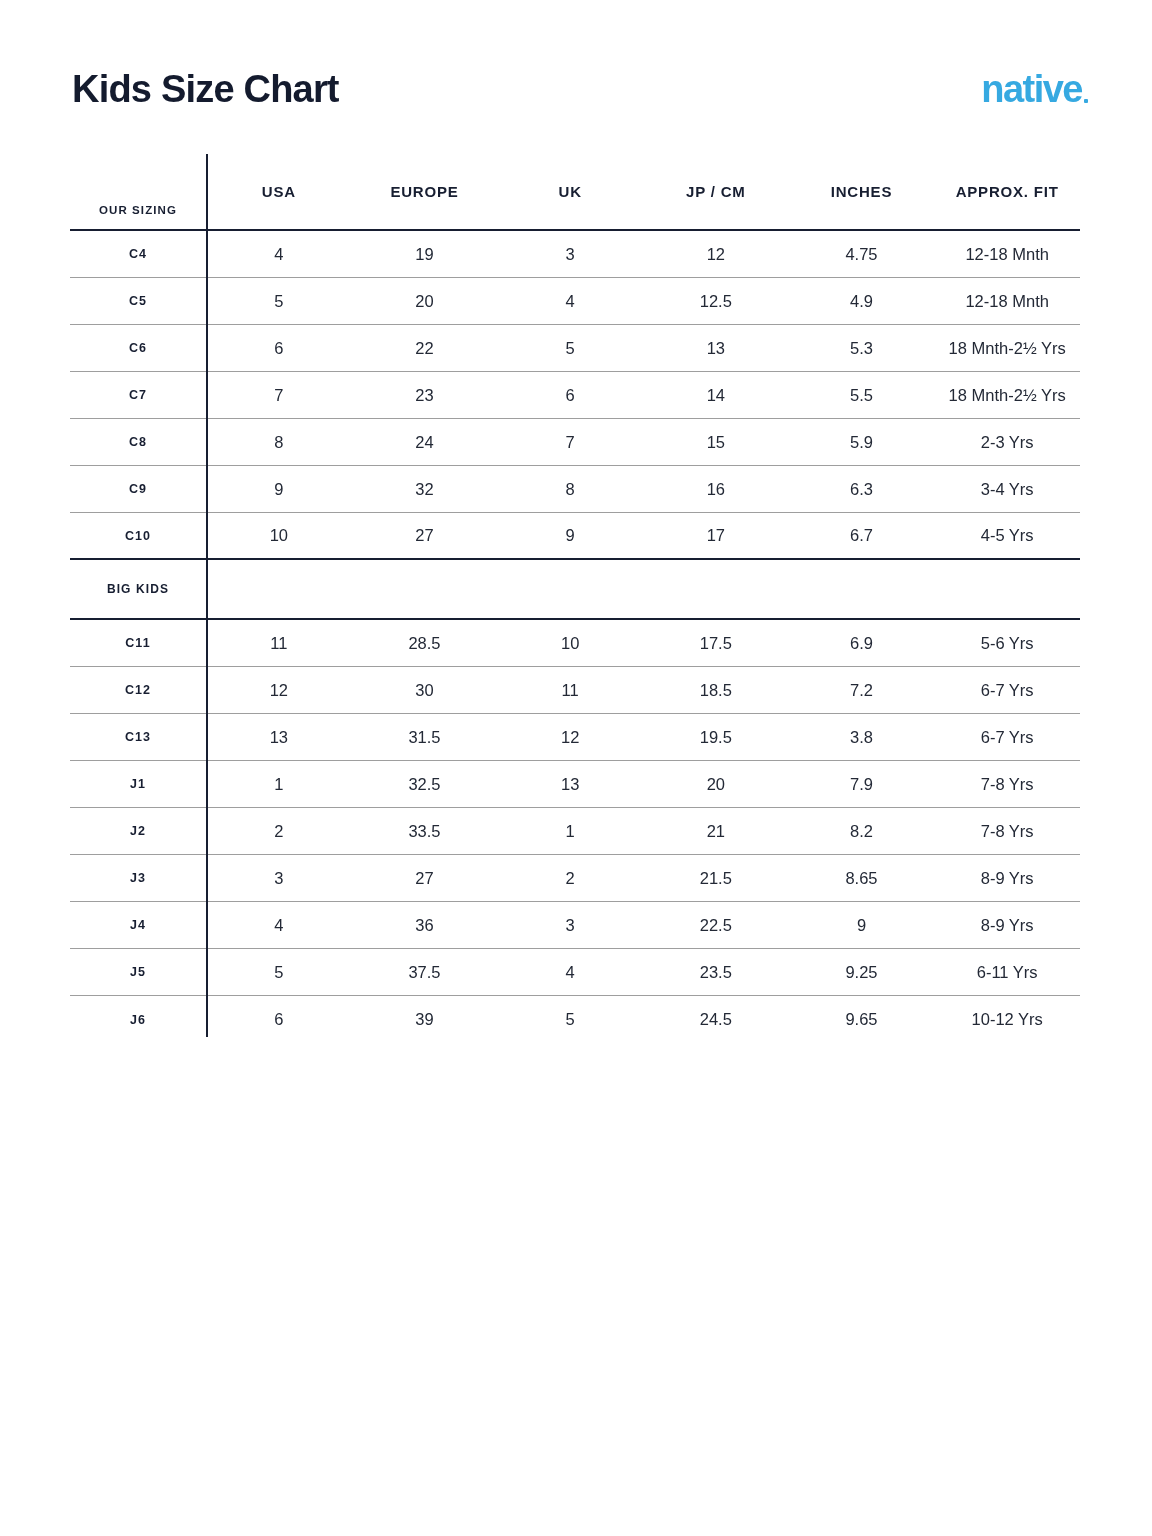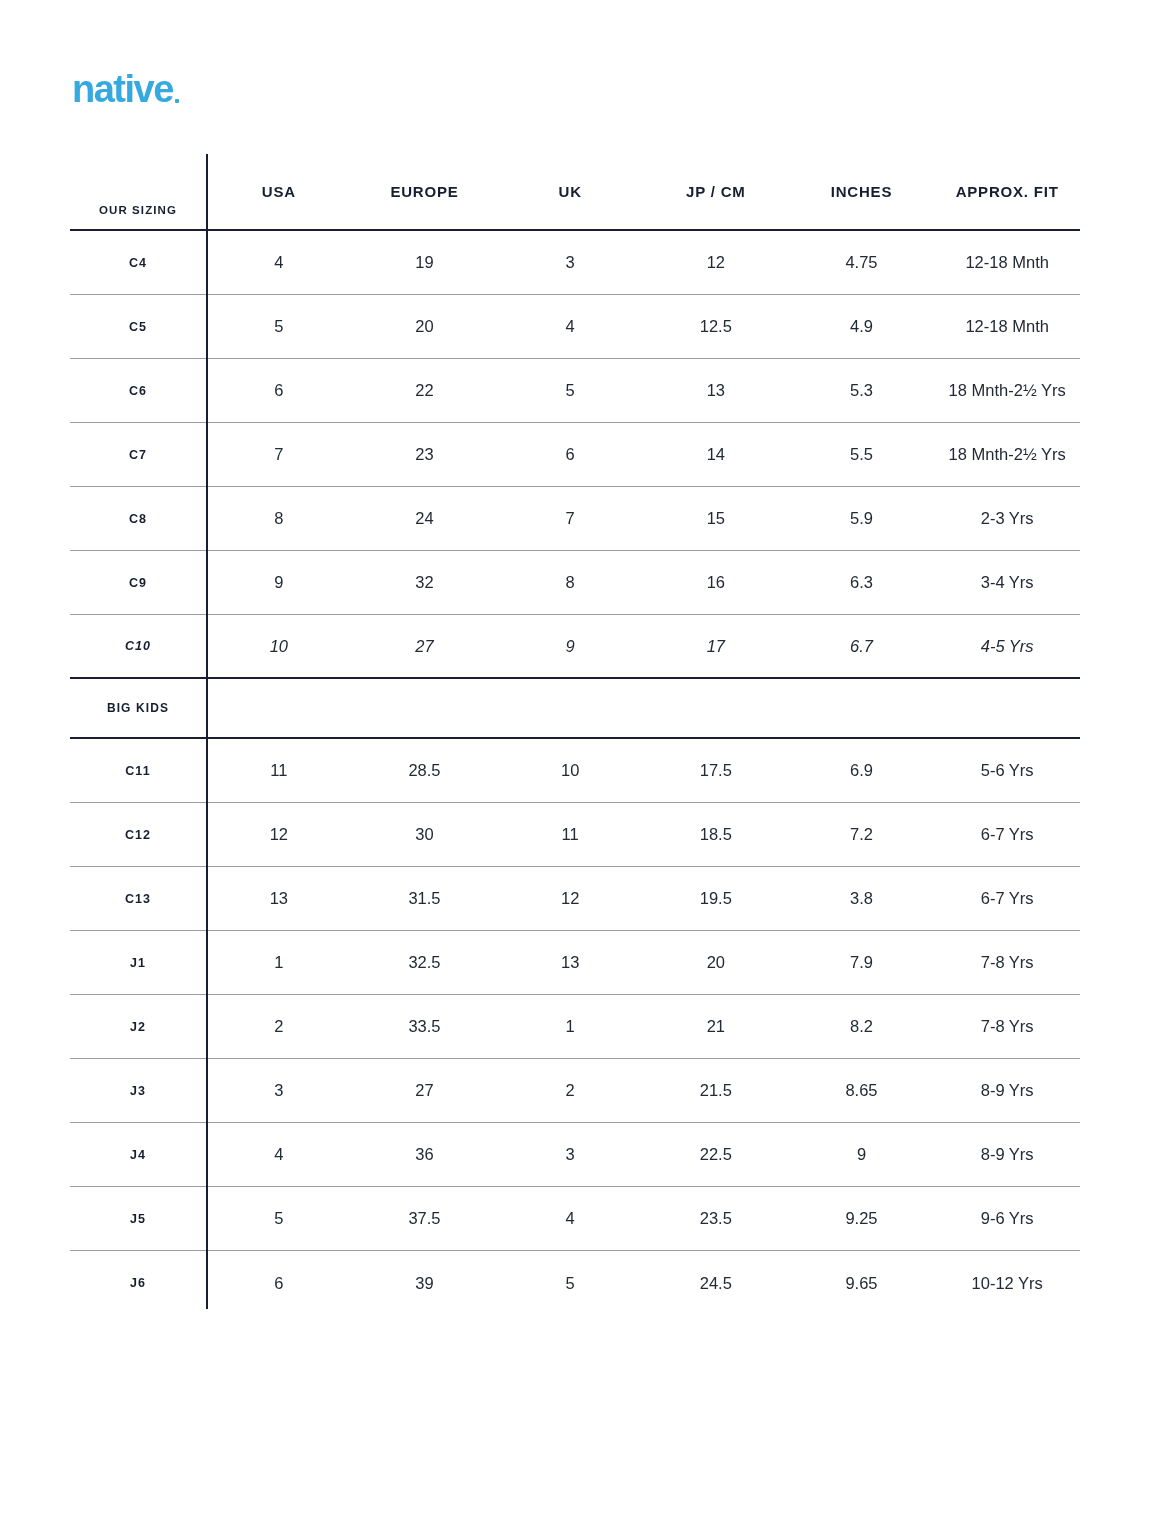--- a/index.html
+++ b/index.html
@@ -47,41 +47,42 @@
     position:absolute;left:136px;top:0;bottom:6px;width:2px;
     background:var(--navy);
   }
   .row{
     display:grid;
     grid-template-columns:136px repeat(6,1fr);
     align-items:center;
   }
   .header-row{height:77px;border-bottom:2.5px solid var(--navy);}
   .section-row{height:60px;border-bottom:2.5px solid var(--navy);}
-  .data-row{height:64px;border-bottom:1.5px solid var(--sep);}
-  .data-row.section-end{border-bottom:2.5px solid var(--navy);font-style:italic;}
+  .data-row{height:47px;border-bottom:1.5px solid var(--sep);}
+  .data-row.section-end{border-bottom:2.5px solid var(--navy);}
   .data-row.last-row{border-bottom:none;}
 
   .cell{text-align:center;}
   .value-cell{font-size:16.5px;color:var(--text);}
   .head-cell{
     font-weight:bold;font-size:15px;letter-spacing:0.8px;color:var(--navy);
   }
   .head-cell.first{font-size:11.5px;letter-spacing:1.1px;margin-top:37px;}
   .label-cell{
     font-weight:bold;font-size:12.5px;letter-spacing:1.1px;color:var(--navy);
   }
   .section-label{font-size:12px;letter-spacing:1.1px;}
 </style>
 </head>
 <body>
 
 <div class="page">
 
   <div class="top">
+    <h1 class="title">Kids Size Chart</h1>
     <div class="logo">
       <span class="logo-text">native</span>
       <span class="tm"></span>
     </div>
   </div>
 
   <div class="size-table">
     <div class="vline"></div>
 
     <div class="row header-row">
@@ -224,21 +225,21 @@
           <div class="cell value-cell">9</div>
           <div class="cell value-cell">8-9 Yrs</div>
         </div>
         <div class="row data-row">
           <div class="cell label-cell">J5</div>
           <div class="cell value-cell">5</div>
           <div class="cell value-cell">37.5</div>
           <div class="cell value-cell">4</div>
           <div class="cell value-cell">23.5</div>
           <div class="cell value-cell">9.25</div>
-          <div class="cell value-cell">9-6 Yrs</div>
+          <div class="cell value-cell">6-11 Yrs</div>
         </div>
         <div class="row data-row last-row">
           <div class="cell label-cell">J6</div>
           <div class="cell value-cell">6</div>
           <div class="cell value-cell">39</div>
           <div class="cell value-cell">5</div>
           <div class="cell value-cell">24.5</div>
           <div class="cell value-cell">9.65</div>
           <div class="cell value-cell">10-12 Yrs</div>
         </div>

